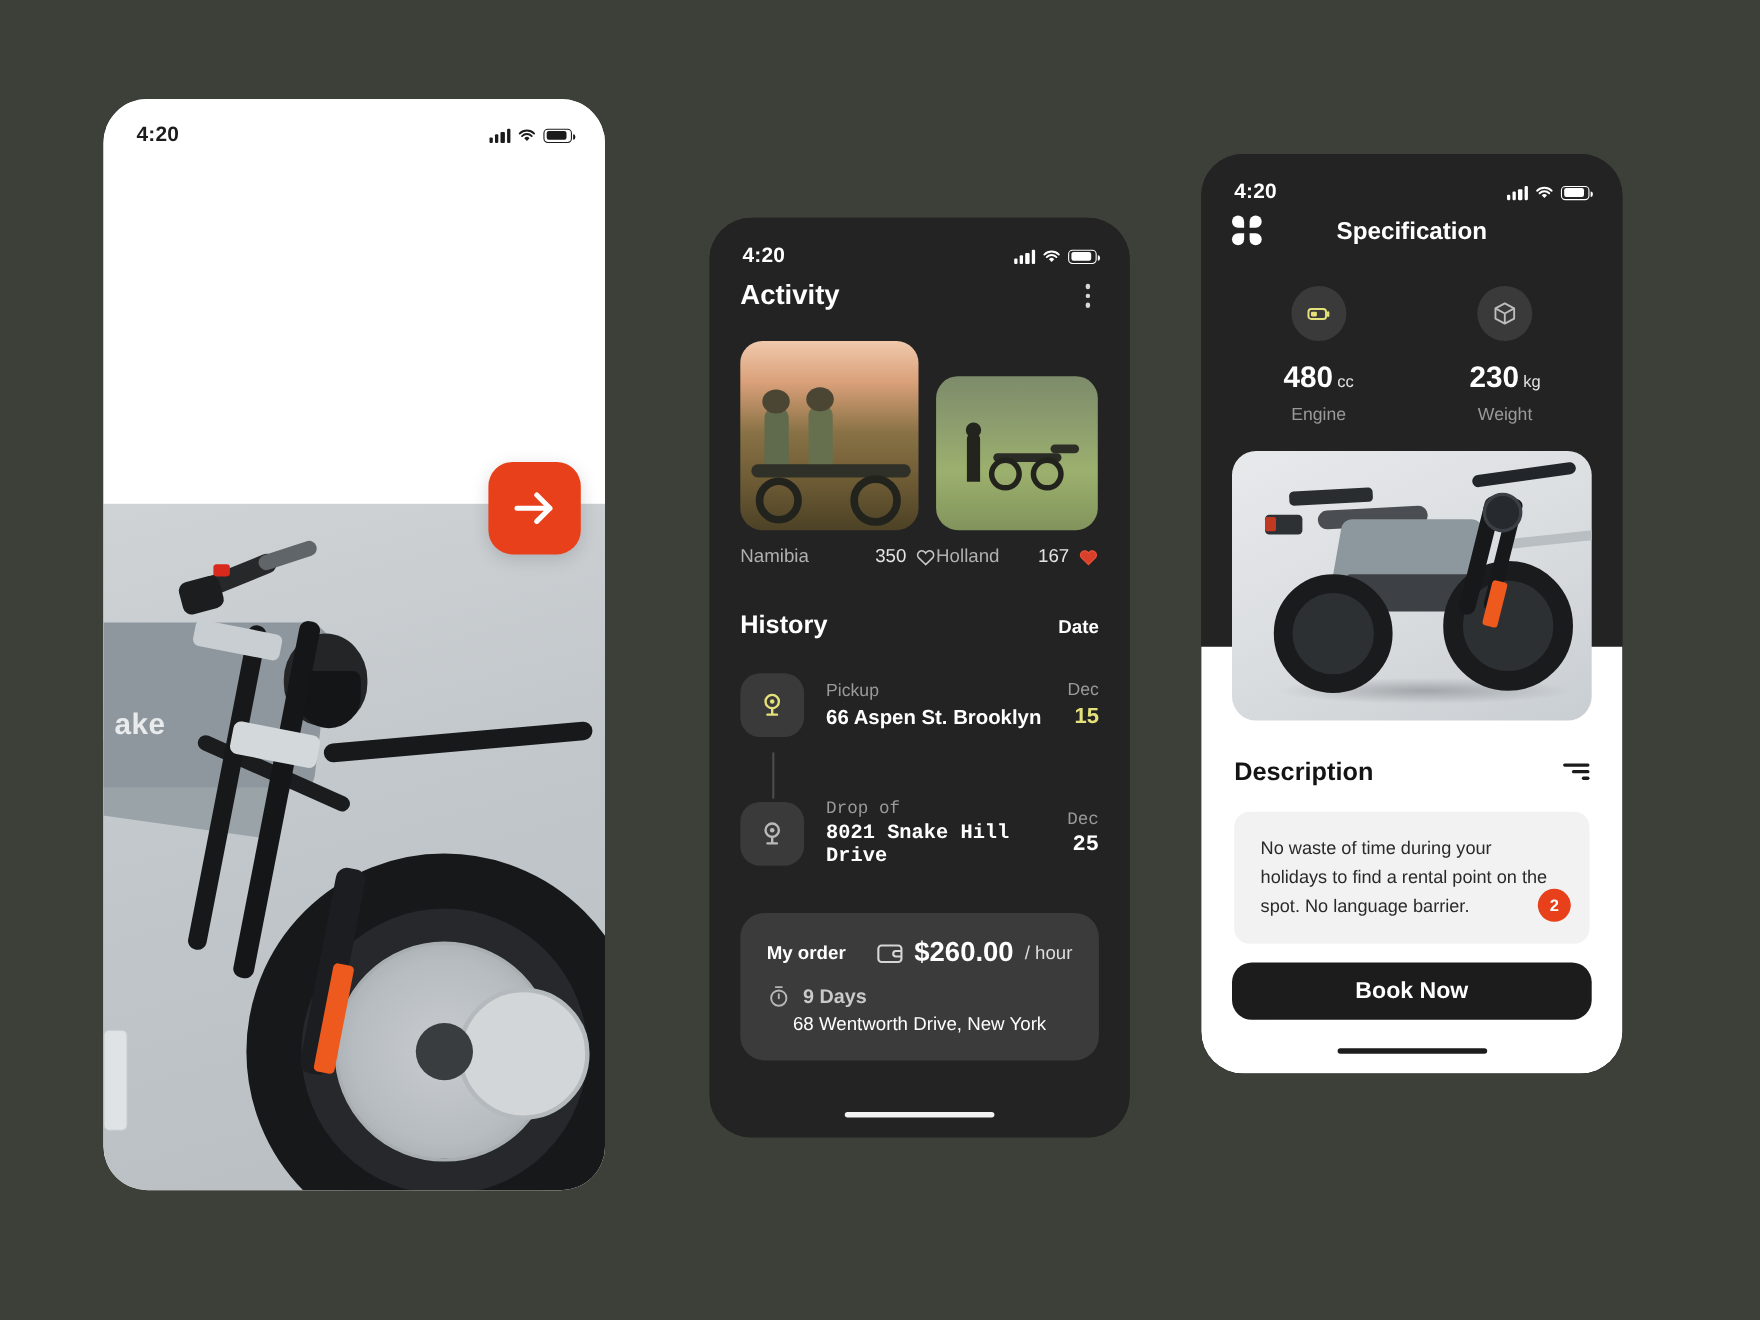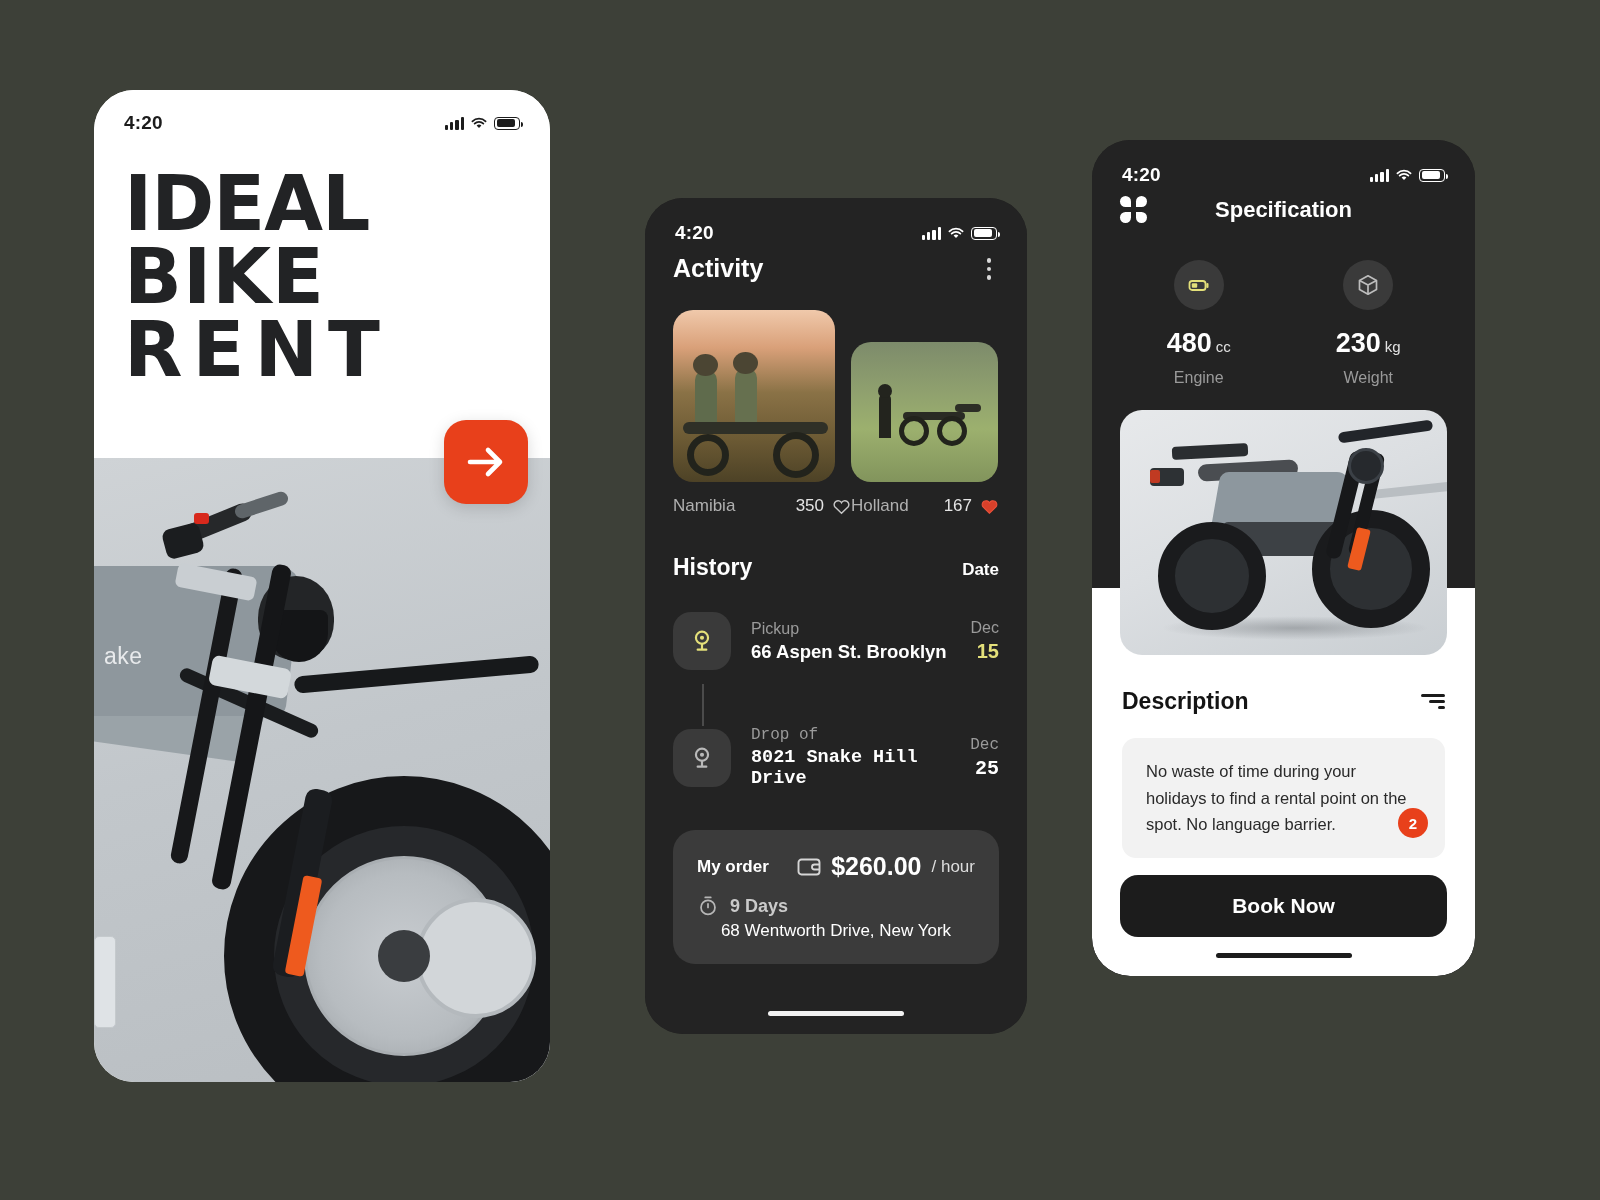--- a/index.html
+++ b/index.html
@@ -55,21 +55,21 @@
   .p1-arrow { position:absolute; right:22px; top:330px; width:84px; height:84px;
               border-radius:22px; background:#e8401b; display:flex; align-items:center;
               justify-content:center; z-index:6; box-shadow:0 4px 16px rgba(0,0,0,.15); }
   .p1-arrow svg { width:48px; height:48px; }
   
   .bk { position:absolute; }
   .bk-tank { left:-30px; top:108px; width:230px; height:150px; background:#8e979d;
              border-radius:6px 26px 10px 4px; transform:skewX(-7deg); }
   .bk-tank2 { left:-30px; top:225px; width:195px; height:66px; background:#9aa3a8;
               transform:skew(-22deg,8deg); border-radius:4px; }
-  .bk-label { left:10px; top:185px; color:#e8eaec; font-size:23px; font-weight:400; letter-spacing:.5px; z-index:3;}
+  .bk-label { left:10px; top:185px; color:#e8eaec; font-size:27px; font-weight:700; letter-spacing:.5px; z-index:3;}
   .bk-fork-a { left:104px; top:108px; width:17px; height:300px; background:#17181a;
                border-radius:8px; transform:rotate(11deg); }
   .bk-fork-b { left:148px; top:104px; width:19px; height:330px; background:#151618;
                border-radius:8px; transform:rotate(11deg); }
   .bk-fork-low { left:195px; top:330px; width:27px; height:190px; background:#1b1d20;
                  border-radius:10px; transform:rotate(11deg); }
   .bk-orange { left:200px; top:418px; width:19px; height:100px; background:#ee5a1e;
                border-radius:4px; transform:rotate(11deg); z-index:4; }
   .bk-clamp1 { left:82px; top:112px; width:80px; height:24px; background:#c9ced2;
                border-radius:6px; transform:rotate(11deg); }
@@ -181,21 +181,21 @@
   .filter-ic i { display:block; height:2.6px; background:#1b1b1b; border-radius:2px; }
   .filter-ic i:nth-child(1){ width:24px; } .filter-ic i:nth-child(2){ width:16px; }
   .filter-ic i:nth-child(3){ width:7px; }
 
   .desc-card { position:absolute; left:30px; right:30px; top:598px; min-height:104px;
                background:#f2f2f2; border-radius:14px; padding:20px 24px; }
   .desc-card p { font-size:16.5px; line-height:1.62; color:#2a2a2a; max-width:278px; }
   .desc-badge { position:absolute; right:17px; bottom:20px; width:30px; height:30px;
                 border-radius:50%; background:#e8401b; color:#fff; font-size:15px;
                 font-weight:700; display:flex; align-items:center; justify-content:center; }
-  .book-btn { position:absolute; left:28px; right:28px; top:735px; height:62px;
+  .book-btn { position:absolute; left:28px; right:28px; top:735px; height:52px;
               background:#1c1c1c; border-radius:18px; color:#fff; font-size:21px;
               font-weight:700; display:flex; align-items:center; justify-content:center;
               border:none; cursor:pointer; font-family:"Liberation Sans", sans-serif; }
 
   
   .h3 { position:absolute; }
   .h3-wheelL { left:38px; top:112px; width:108px; height:108px; border-radius:50%;
                border:17px solid #1a1b1d; background:#2d3033; }
   .h3-wheelR { left:192px; top:100px; width:118px; height:118px; border-radius:50%;
                border:18px solid #1a1b1d; background:#2d3033; }
@@ -245,25 +245,20 @@
           <path d="M8 10.6 5.6 8.1a3.4 3.4 0 0 1 4.8 0z" fill="#1c1c1c"></path>
           <path d="M3.6 6.2a6.2 6.2 0 0 1 8.8 0" stroke="#1c1c1c" stroke-width="1.7" fill="none" stroke-linecap="round"></path>
           <path d="M1.4 3.9a9.3 9.3 0 0 1 13.2 0" stroke="#1c1c1c" stroke-width="1.7" fill="none" stroke-linecap="round"></path>
         </svg>
         <div class="batt">
             <span></span>
           </div>
       </div>
     </div>
 
-    <div class="p1-logo">
-      <span class="ln ln1">IDEAL</span>
-      <span class="ln ln2">BIKE</span>
-      <span class="ln ln3">RENT</span>
-    </div>
 
     <div class="p1-photo">
       <div class="bk bk-bottle"></div>
       <div class="bk bk-tank2"></div>
       <div class="bk bk-tank"></div>
       <div class="bk bk-label">ake</div>
       <div class="bk bk-fender"></div>
       <div class="bk bk-fender2"></div>
       <div class="bk bk-head"></div>
       <div class="bk bk-head2"></div>

